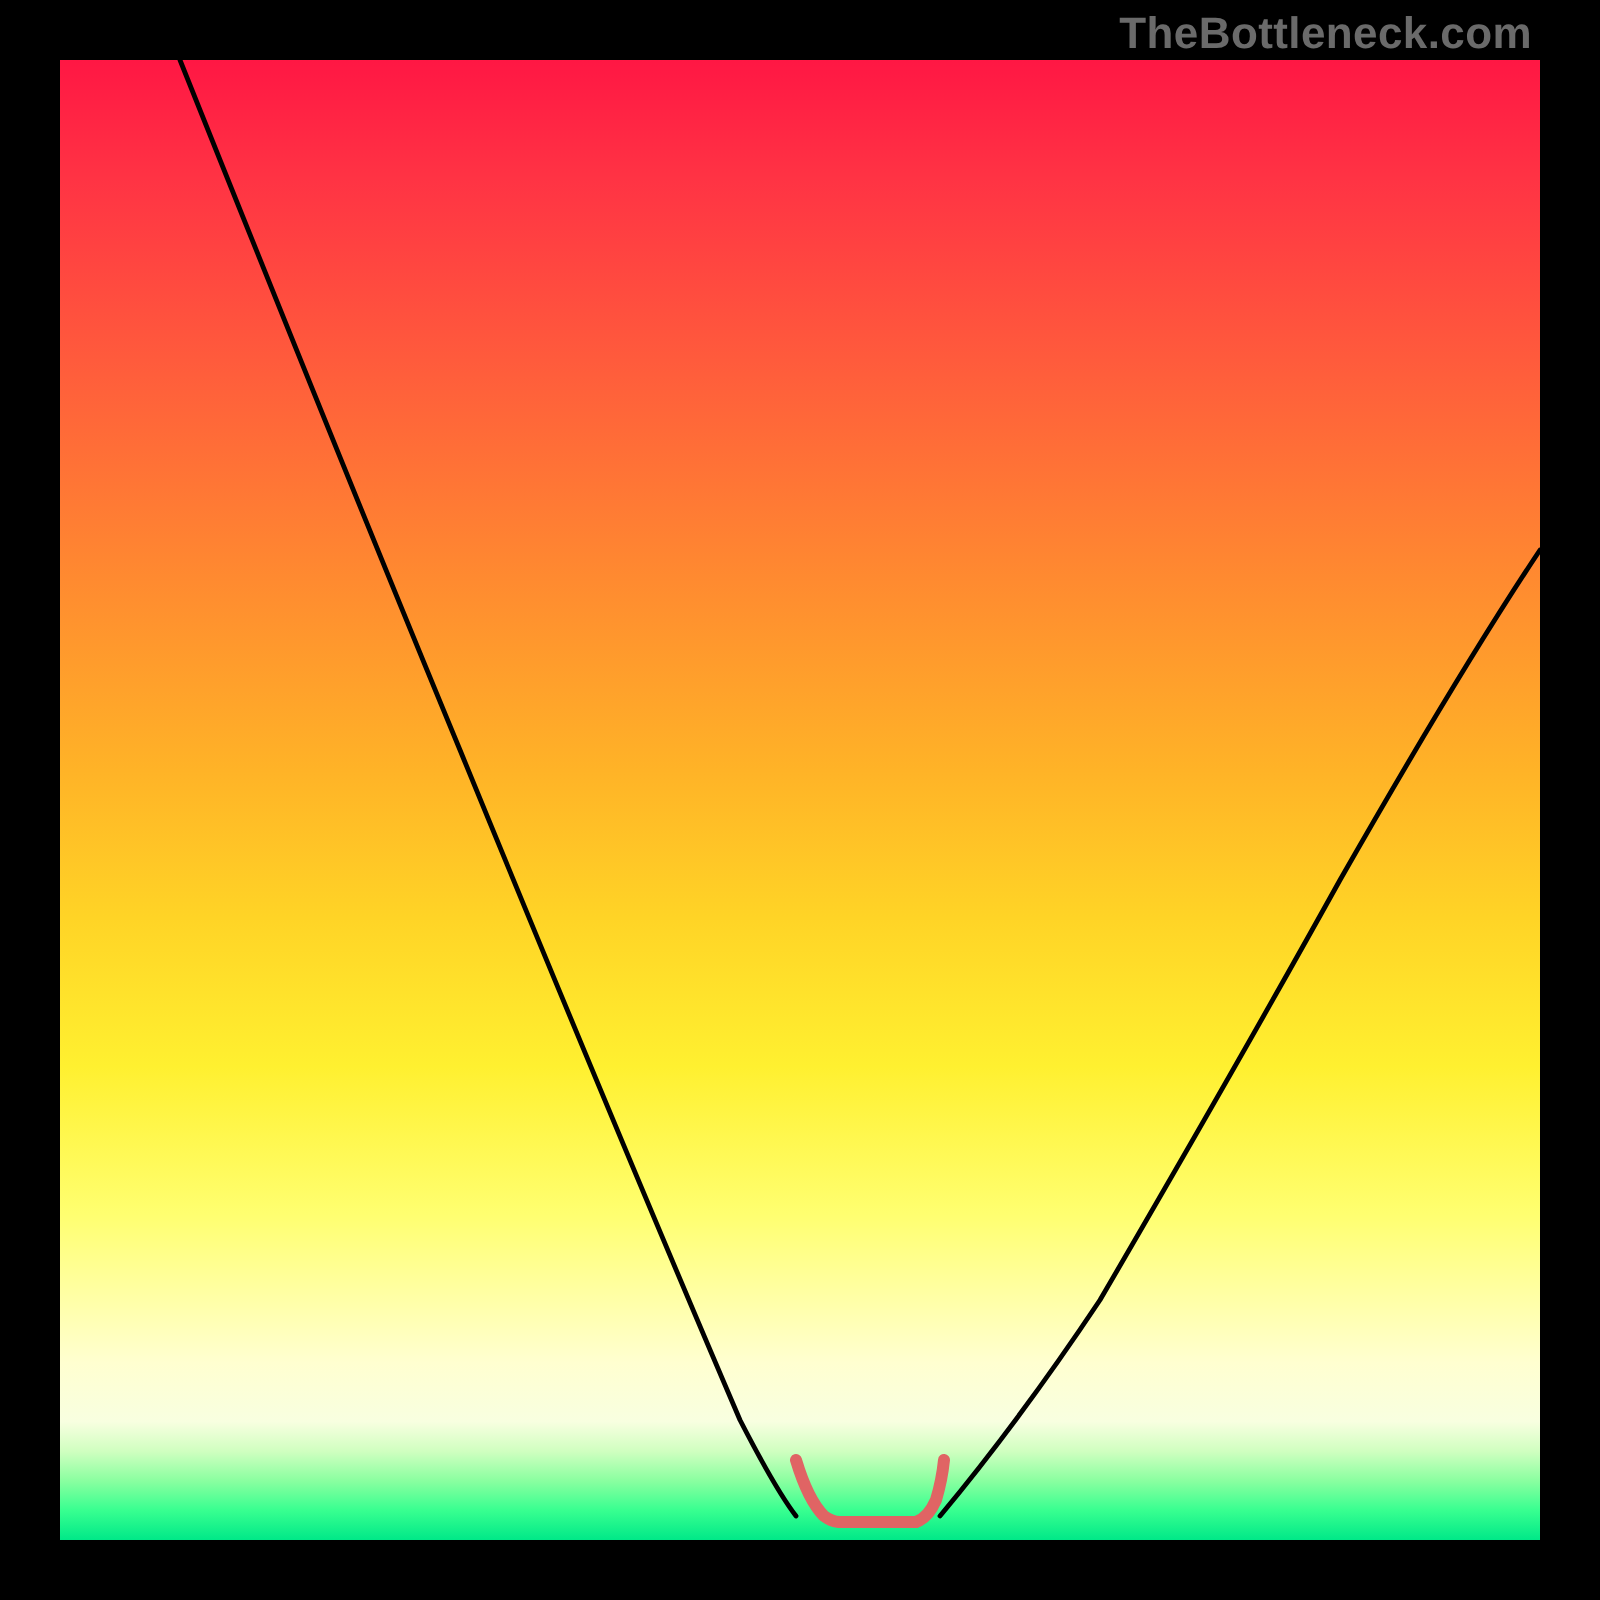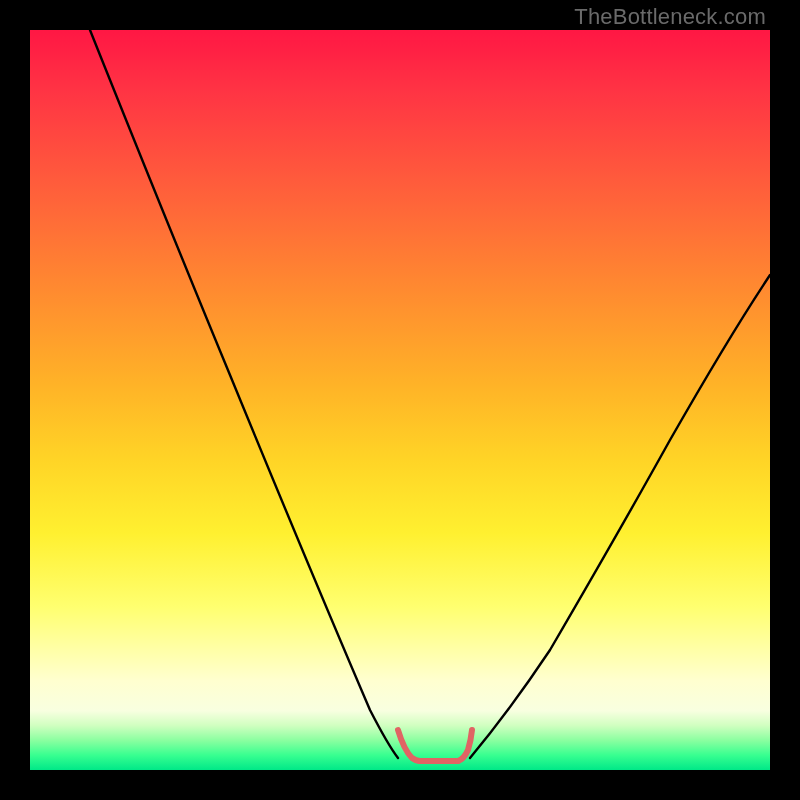--- a/index.html
+++ b/index.html
@@ -33,21 +33,21 @@
       #38ff90 98%,
       #00e888 100%
     );
   }
   .watermark {
     position: absolute;
     top: 4px;
     right: 34px;
     font-family: Arial, Helvetica, sans-serif;
     font-size: 22px;
-    font-weight: normal;
+    font-weight: bold;
     color: #6a6a6a;
     letter-spacing: 0.2px;
   }
   svg.curves {
     position: absolute;
     left: 0; top: 0;
     width: 740px; height: 740px;
   }
 </style>
 </head>

